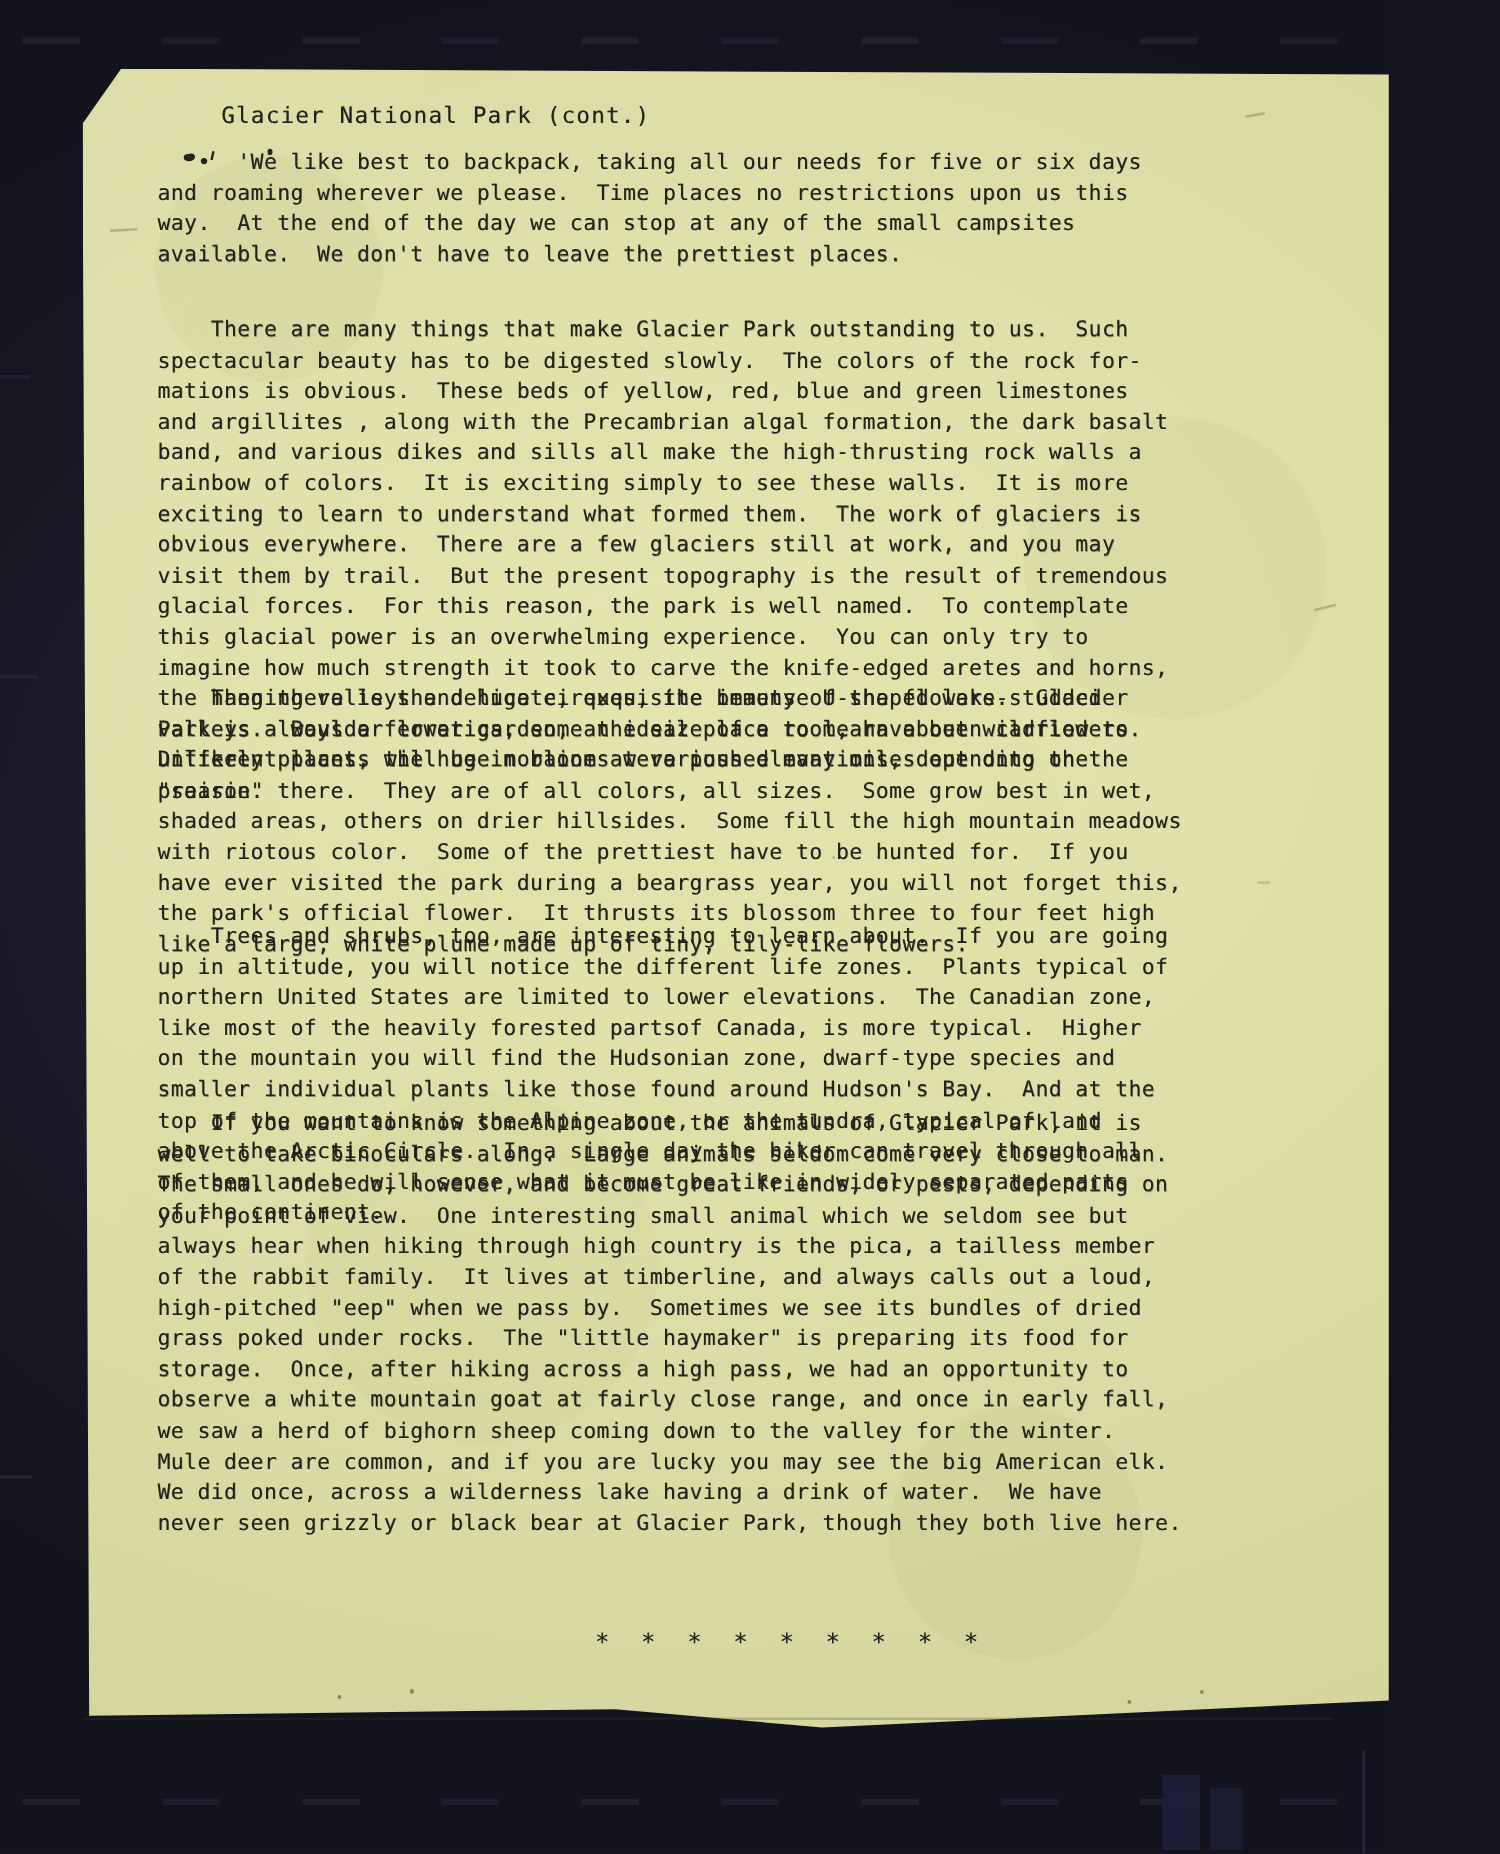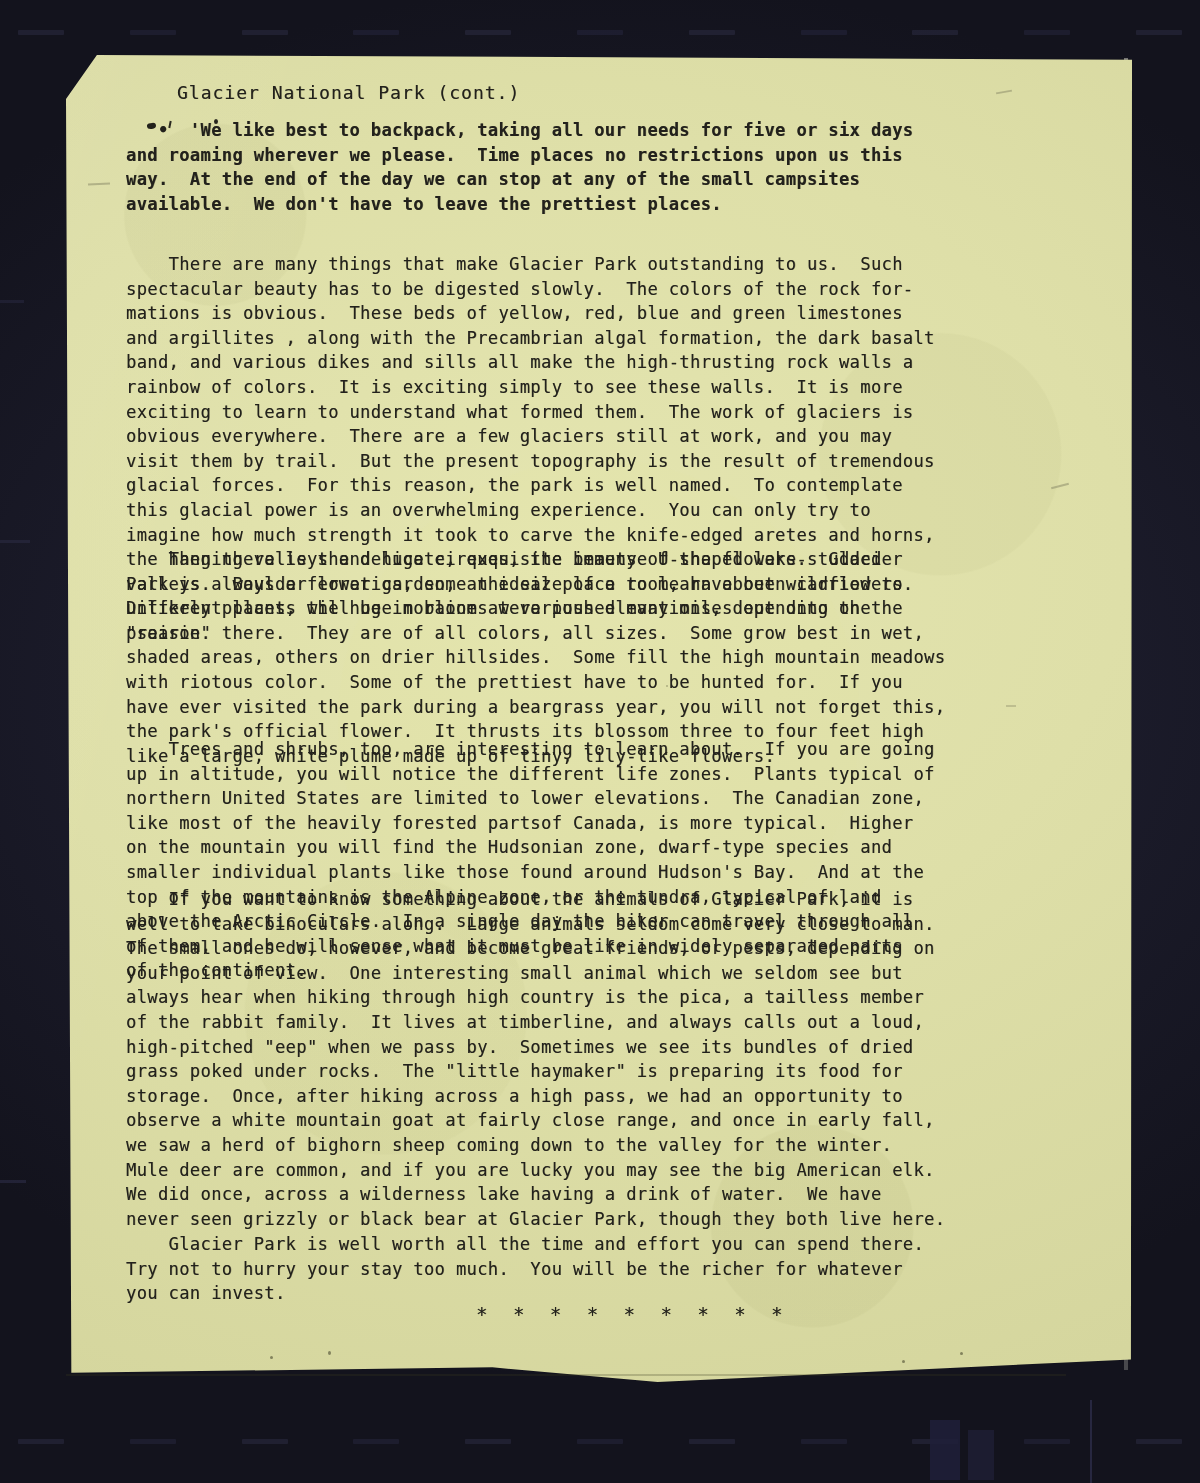--- a/index.html
+++ b/index.html
@@ -11,21 +11,21 @@
   body {
     width: 1200px;
     height: 1483px;
     overflow: hidden;
     font-family: "DejaVu Sans Mono", monospace;
   }
 
   
   #scan-root {
     position: relative;
-    width: 1200px;
+    width: 1111px;
     height: 1483px;
     background: #191926;
     overflow: hidden;
   }
   #scan-backdrop {
     position: absolute;
     inset: 0;
     background:
       radial-gradient(ellipse 900px 700px at 52% 46%, #23233a 0%, #1b1b2a 55%, #13131d 100%);
   }
@@ -150,21 +150,21 @@
     position: absolute;
     left: 111px;
     top: 26px;
     font-size: 18px;
     letter-spacing: 1.0px;
   }
   .para {
     position: absolute;
     left: 60px;
   }
-  #para-1 { top: 63px; font-weight: bold; }
+  #para-1 { top: 63px; }
   #para-2 { top: 157px; margin-top: 40px; }
   #para-3 { top: 492px; }
   #para-4 { top: 682px; }
   #para-5 { top: 832px; }
   #para-6 { top: 1177px; }
 
   #asterisk-divider {
     position: absolute;
     left: 410px;
     top: 1247px;
@@ -315,23 +315,20 @@
 of the rabbit family.  It lives at timberline, and always calls out a loud,
 high-pitched "eep" when we pass by.  Sometimes we see its bundles of dried
 grass poked under rocks.  The "little haymaker" is preparing its food for
 storage.  Once, after hiking across a high pass, we had an opportunity to
 observe a white mountain goat at fairly close range, and once in early fall,
 we saw a herd of bighorn sheep coming down to the valley for the winter.
 Mule deer are common, and if you are lucky you may see the big American elk.
 We did once, across a wilderness lake having a drink of water.  We have
 never seen grizzly or black bear at Glacier Park, though they both live here.</div>
 
-      <div class="typed para" id="para-6">    Glacier Park is well worth all the time and effort you can spend there.
-Try not to hurry your stay too much.  You will be the richer for whatever
-you can invest.</div>
 
       <div class="typed" id="asterisk-divider">* * * * * * * * *</div>
 
     </div>
   </div>
 
   <div id="paper-fold"></div>
 
 </div>
 

